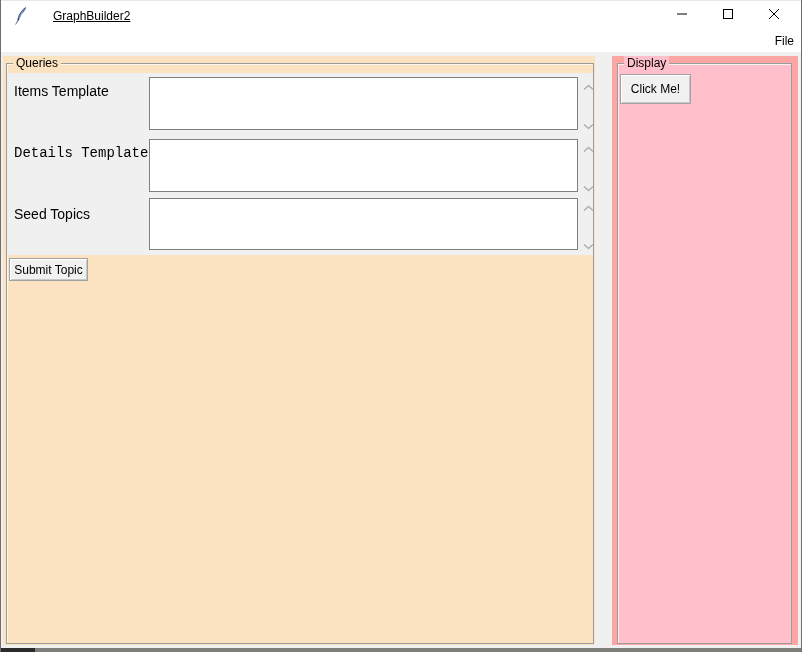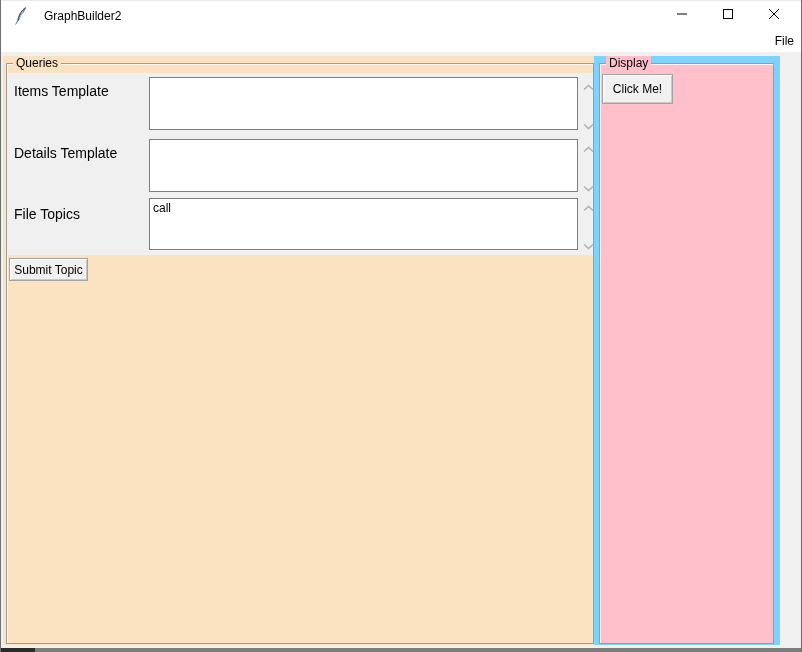--- a/index.html
+++ b/index.html
@@ -17,21 +17,21 @@
   }
 
   
   .titlebar {
     position:absolute; left:0; top:0; right:0; height:30px;
     background:#ffffff;
     display:flex; align-items:center;
     border-top:1px solid #e9e9e9;
   }
   .app-icon { margin-left:13px; width:14px; height:18px; display:flex; align-items:center; }
-  .title-text { margin-left:16px; font-size:12px; }
+  .title-text { margin-left:25px; font-size:12px;text-decoration:underline; }
   .titlebar-spacer { flex:1; }
   .caption-btn {
     width:46px; height:30px;
     display:flex; align-items:center; justify-content:center;
     background:transparent; border:none; cursor:default;
   }
   .caption-group { display:flex; margin-right:4px; }
 
   
   .menubar {
@@ -39,42 +39,42 @@
     background:#ffffff; display:flex; align-items:center;justify-content:flex-end;
   }
   .menu-item { padding:2px 7px; margin-left:2px; font-size:12px; }
 
   
   .queries-outer {
     position:absolute; left:2px; top:56px; width:592px; height:589px;
     background:#fbe2c1;
   }
   .display-outer {
-    position:absolute; left:593px; top:56px; width:186px; height:589px;
-    background:#7dd3fc;
+    position:absolute; left:611px; top:56px; width:186px; height:589px;
+    background:#fca5a5;
   }
   .labelframe {
     position:absolute; border:1px solid #9c9c9c;
     box-shadow: inset 1px 1px 0 rgba(255,255,255,0.75);
   }
   .queries-lf { left:3px; top:7px; right:1px; bottom:1px; background:#fbe2c1; }
   .display-lf { left:5px; top:7px; right:6px; bottom:1px; background:#ffc0cb; }
   .lf-legend {
     position:absolute; top:-8px; left:6px; padding:0 3px;
     font-size:12px; line-height:14px; background:inherit;
   }
 
   
   .grid-frame {
     position:absolute; left:0; right:0; top:9px; height:182px;
     background:#f0f0f0;
   }
   .field-label { position:absolute; left:7px; font-size:14px; line-height:14px; }
   .lbl-1 { top:11px; }
-  .lbl-2 { top:73px; }
+  .lbl-2 { top:73px;font-family:Liberation Mono, monospace; }
   .lbl-3 { top:134px; }
 
   .text-widget {
     position:absolute; left:142px; width:429px;
     background:#ffffff; border:1px solid #7f7f7f;
   }
   .tw-1 { top:4px;  height:53px; }
   .tw-2 { top:66px; height:53px; }
   .listbox { top:125px; height:52px; padding:1px 0 0 3px; overflow:hidden; }
   .list-item { font-size:12px; line-height:16px; white-space:pre; }
@@ -149,27 +149,26 @@
   <span class="menu-item">File</span>
 </div>
 
 <div class="queries-outer">
   <div class="labelframe queries-lf">
     <span class="lf-legend">Queries</span>
 
     <div class="grid-frame">
       <span class="field-label lbl-1">Items Template</span>
       <span class="field-label lbl-2">Details Template</span>
-      <span class="field-label lbl-3">File Topics</span>
+      <span class="field-label lbl-3">Seed Topics</span>
 
       <div class="text-widget tw-1"></div>
       <div class="text-widget tw-2"></div>
 
       <div class="text-widget listbox">
-        <div class="list-item">call</div>
       </div>
 
       <button class="scroll-arrow sa-1u">
           <span><svg width="11" height="7" viewBox="0 0 11 7">
               <polyline points="1,5.5 5.5,1.5 10,5.5" fill="none" stroke="#b0b0b0" stroke-width="1.6"></polyline>
             </svg></span>
         </button>
       <button class="scroll-arrow sa-1d">
           <span><svg width="11" height="7" viewBox="0 0 11 7">
               <polyline points="1,1.5 5.5,5.5 10,1.5" fill="none" stroke="#b0b0b0" stroke-width="1.6"></polyline>

